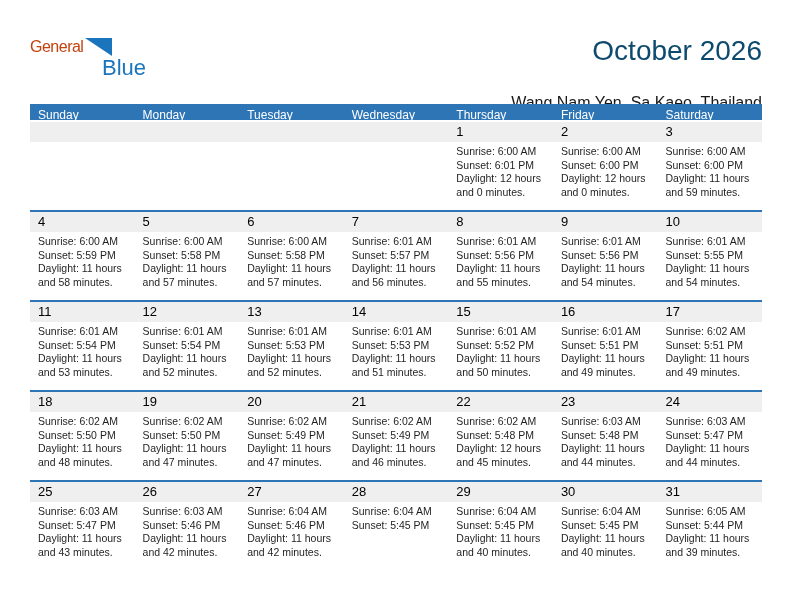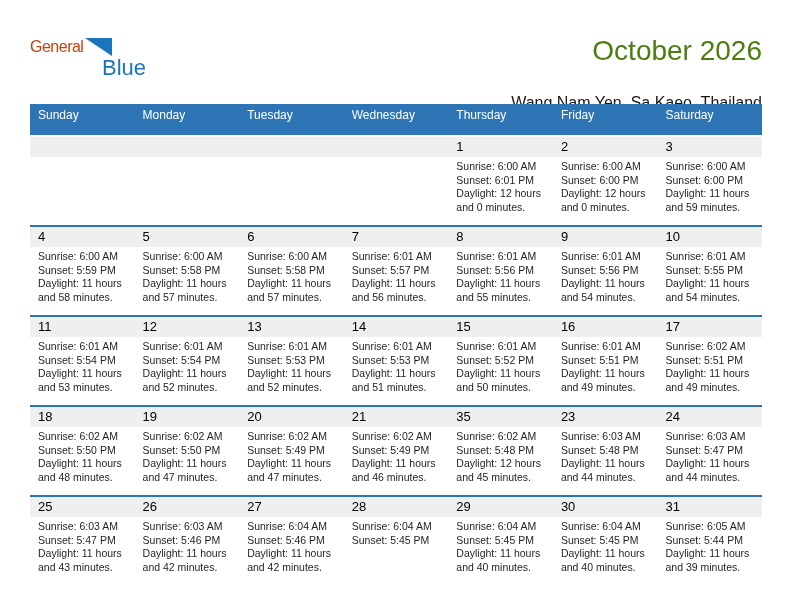--- a/index.html
+++ b/index.html
@@ -15,25 +15,25 @@
     overflow:hidden;
   }
   
   .logo{position:absolute;left:30px;top:36px;width:120px;}
   .logo-top{display:flex;align-items:flex-start;}
   .logo-general{font-size:16px;line-height:22px;color:#c2410c;letter-spacing:-0.5px;}
   .logo-tri{margin-left:2px;margin-top:2px;}
   .logo-blue{font-size:22px;line-height:22px;color:var(--logo-blue);text-align:right;margin-top:-3px;padding-right:4px;}
   
   .titles{position:absolute;right:30px;top:36px;text-align:right;}
-  .title{font-size:28px;line-height:30px;color:#4d7c0f;}
+  .title{font-size:28px;line-height:30px;color:#0c4a6e;}
   .subtitle{font-size:16px;line-height:18px;color:#181818;margin-top:28px;}
   
   .calendar{position:absolute;left:30px;right:30px;top:104px;}
-  .weekday-row{display:flex;height:31px;background:var(--accent);}
+  .weekday-row{display:flex;height:16px;background:var(--accent);}
   .weekday{flex:1;color:#ffffff;font-size:12px;line-height:23px;padding-left:8px;overflow:hidden;white-space:nowrap;}
   .week-row{display:flex;height:90px;border-top:2px solid var(--accent);box-sizing:border-box;}
   .week-row.first{border-top:none;margin-top:2px;height:88px;}
   .cell{flex:1;overflow:hidden;}
   .date-band{height:20px;background:var(--band);}
   .daynum{display:block;font-size:13px;line-height:20px;padding-left:8px;color:#000000;}
   .cell-body{padding:3px 8px 0 8px;}
   .line{font-size:10.5px;line-height:13.5px;color:var(--text);}
 </style>
 </head>
@@ -293,21 +293,21 @@
               <span class="daynum">21</span>
             </div>
             <div class="cell-body">
               <div class="line">Sunrise: 6:02 AM</div>
               <div class="line">Sunset: 5:49 PM</div>
               <div class="line">Daylight: 11 hours and 46 minutes.</div>
             </div>
           </div>
           <div class="cell">
             <div class="date-band">
-              <span class="daynum">35</span>
+              <span class="daynum">22</span>
             </div>
             <div class="cell-body">
               <div class="line">Sunrise: 6:02 AM</div>
               <div class="line">Sunset: 5:48 PM</div>
               <div class="line">Daylight: 12 hours and 45 minutes.</div>
             </div>
           </div>
           <div class="cell">
             <div class="date-band">
               <span class="daynum">23</span>

